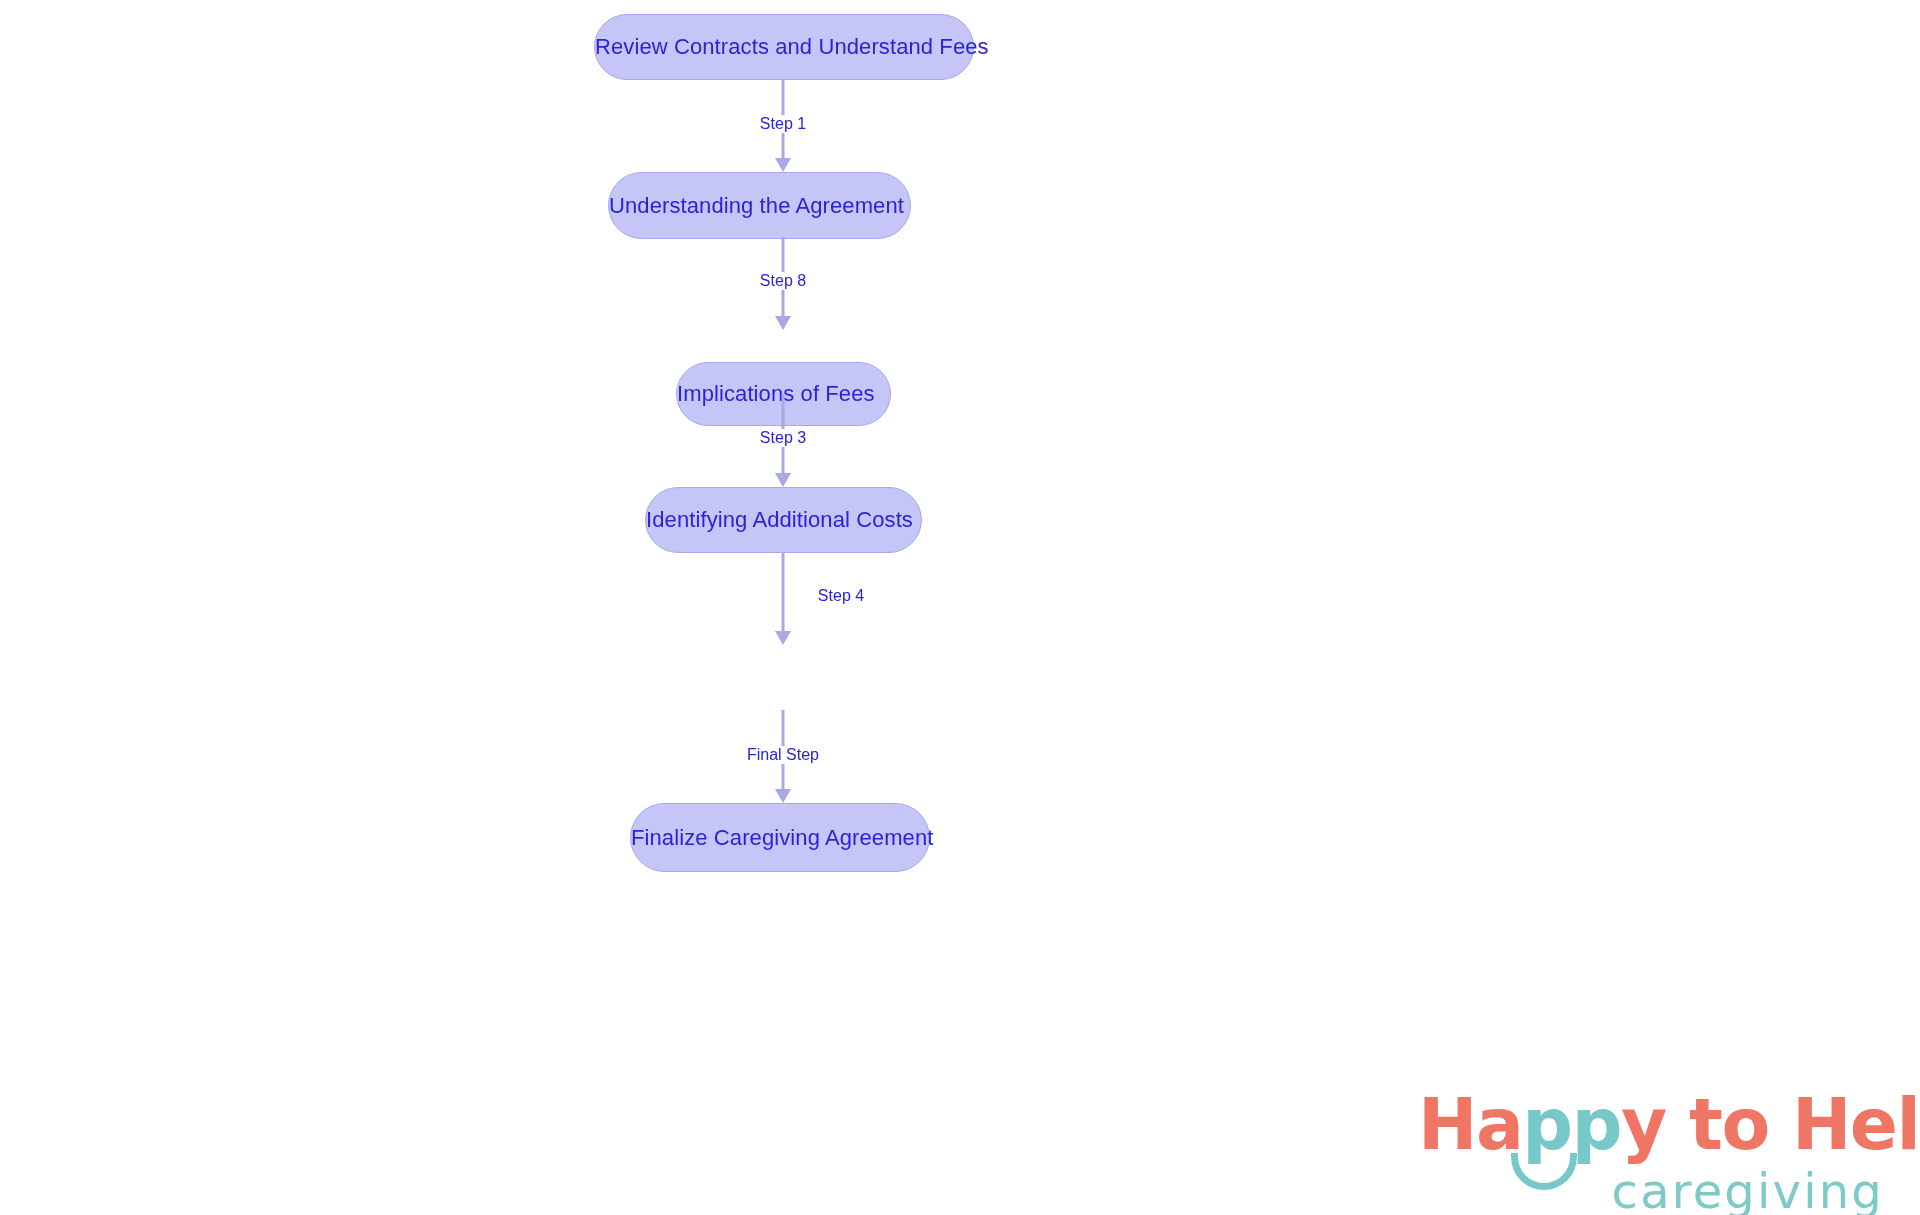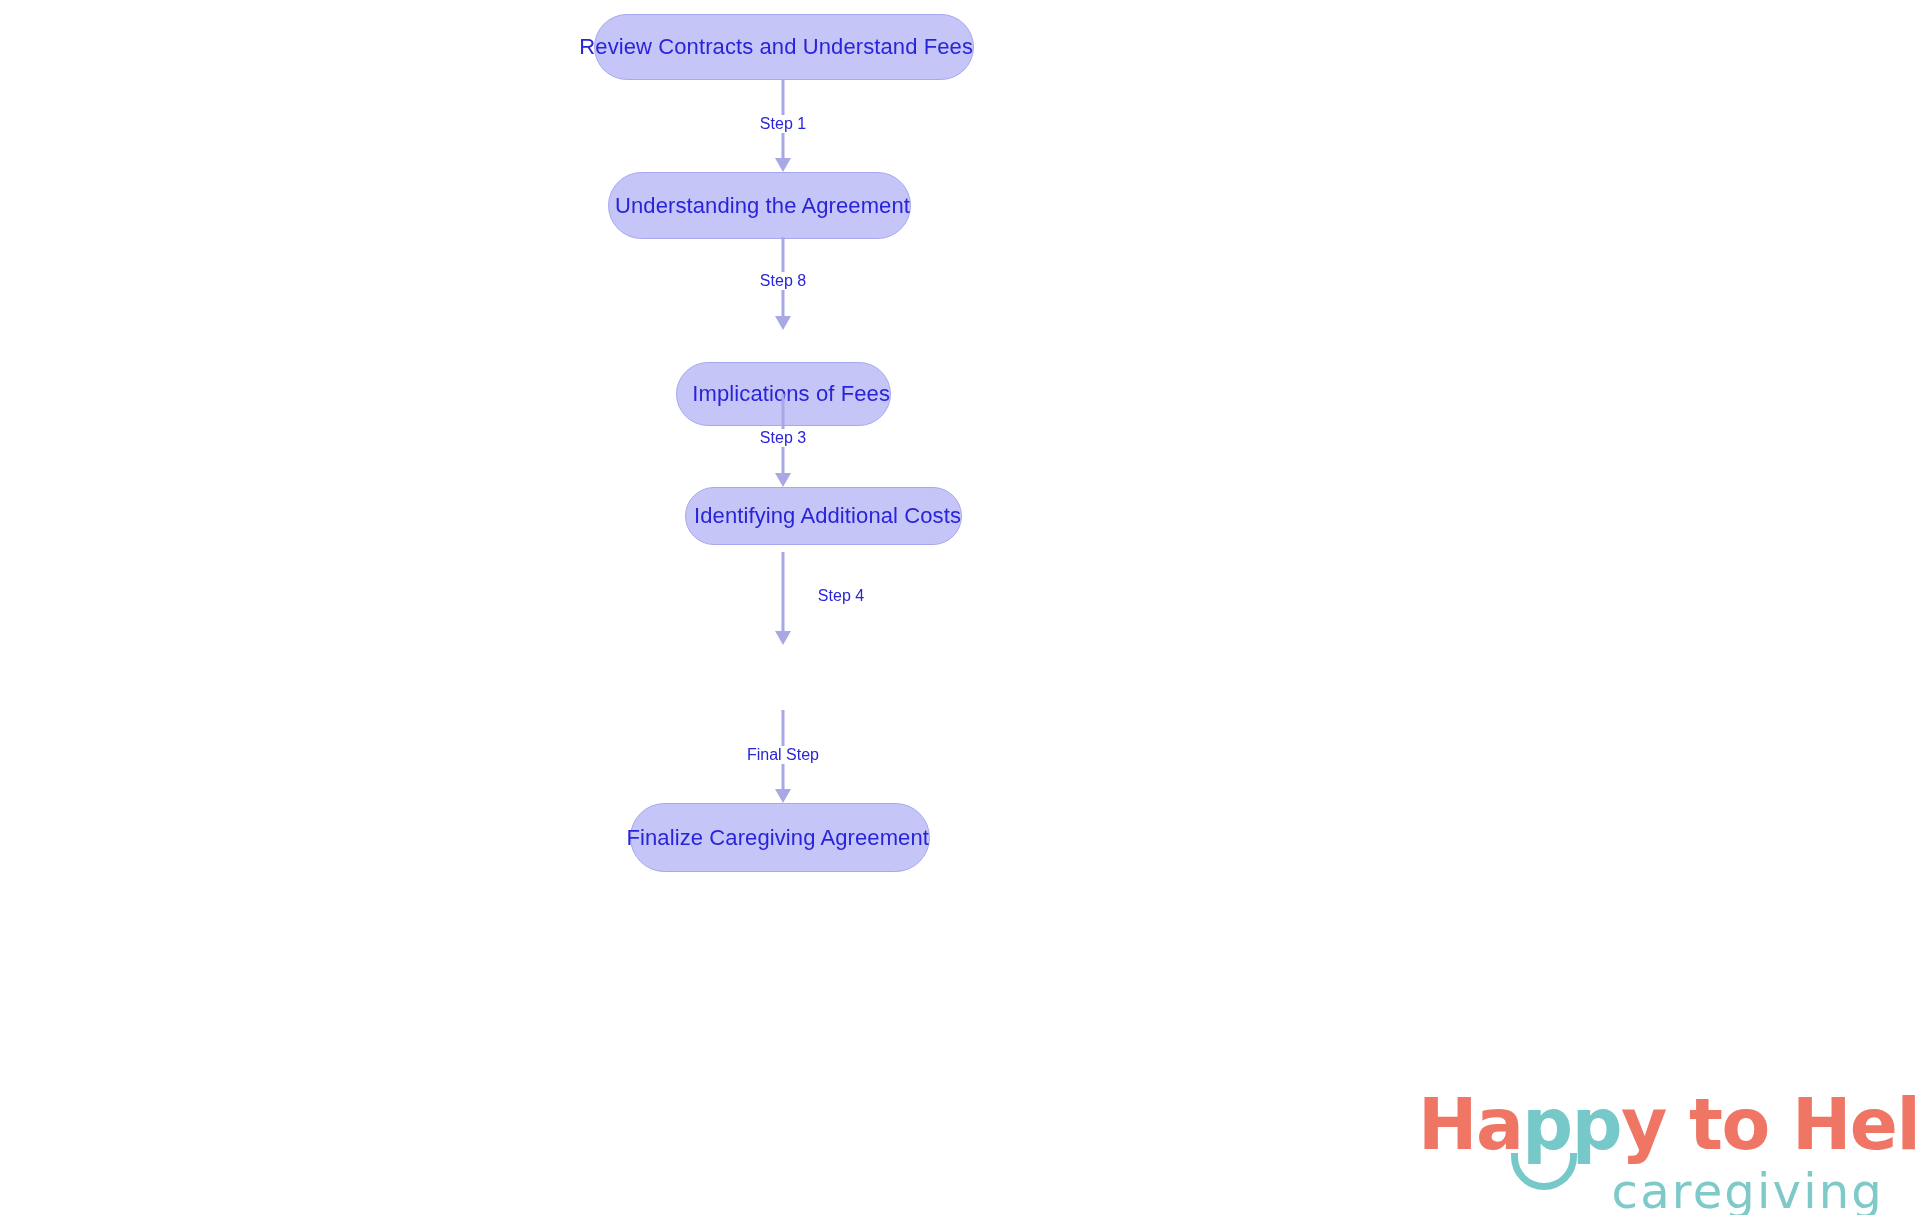--- a/index.html
+++ b/index.html
@@ -25,21 +25,21 @@
 
   
   .node {
     position: absolute;
     box-sizing: border-box;
     background: #c5c6f7;
     border: 1.6px solid #a7a8ee;
     border-radius: 999px;
     display: flex;
     align-items: center;
-    justify-content: flex-end;
+    justify-content: flex-start;
     color: #2a24d8;
     font-size: 22px;
     font-weight: 400;
     letter-spacing: 0.1px;
     white-space: nowrap;
     line-height: 1;
   }
   .node-label {
     color: #2a24d8;
     pointer-events: none;
@@ -154,21 +154,21 @@
   <div class="node" style="left:676px; top:330px; width:215px; height:64px;margin-top:32px;">
     <span class="node-label">Implications of Fees</span>
   </div>
 
   <div class="edge" style="left:783px; top:394px; height:93px;">
     <div class="edge-line" style="height:79px;"></div>
     <div class="edge-head" style="top:79px;"></div>
   </div>
   <div class="edge-label" style="left:783px; top:429px;">Step 3</div>
 
-  <div class="node" style="left:645px; top:487px; width:277px; height:58px;margin-left:40px;">
+  <div class="node" style="left:645px; top:487px; width:277px; height:66px;">
     <span class="node-label">Identifying Additional Costs</span>
   </div>
 
   <div class="edge" style="left:783px; top:552px; height:93px;">
     <div class="edge-line" style="height:79px;"></div>
     <div class="edge-head" style="top:79px;"></div>
   </div>
   <div class="edge-label" style="left:811px; top:587px;margin-left:30px;">Step 4</div>
 
 

